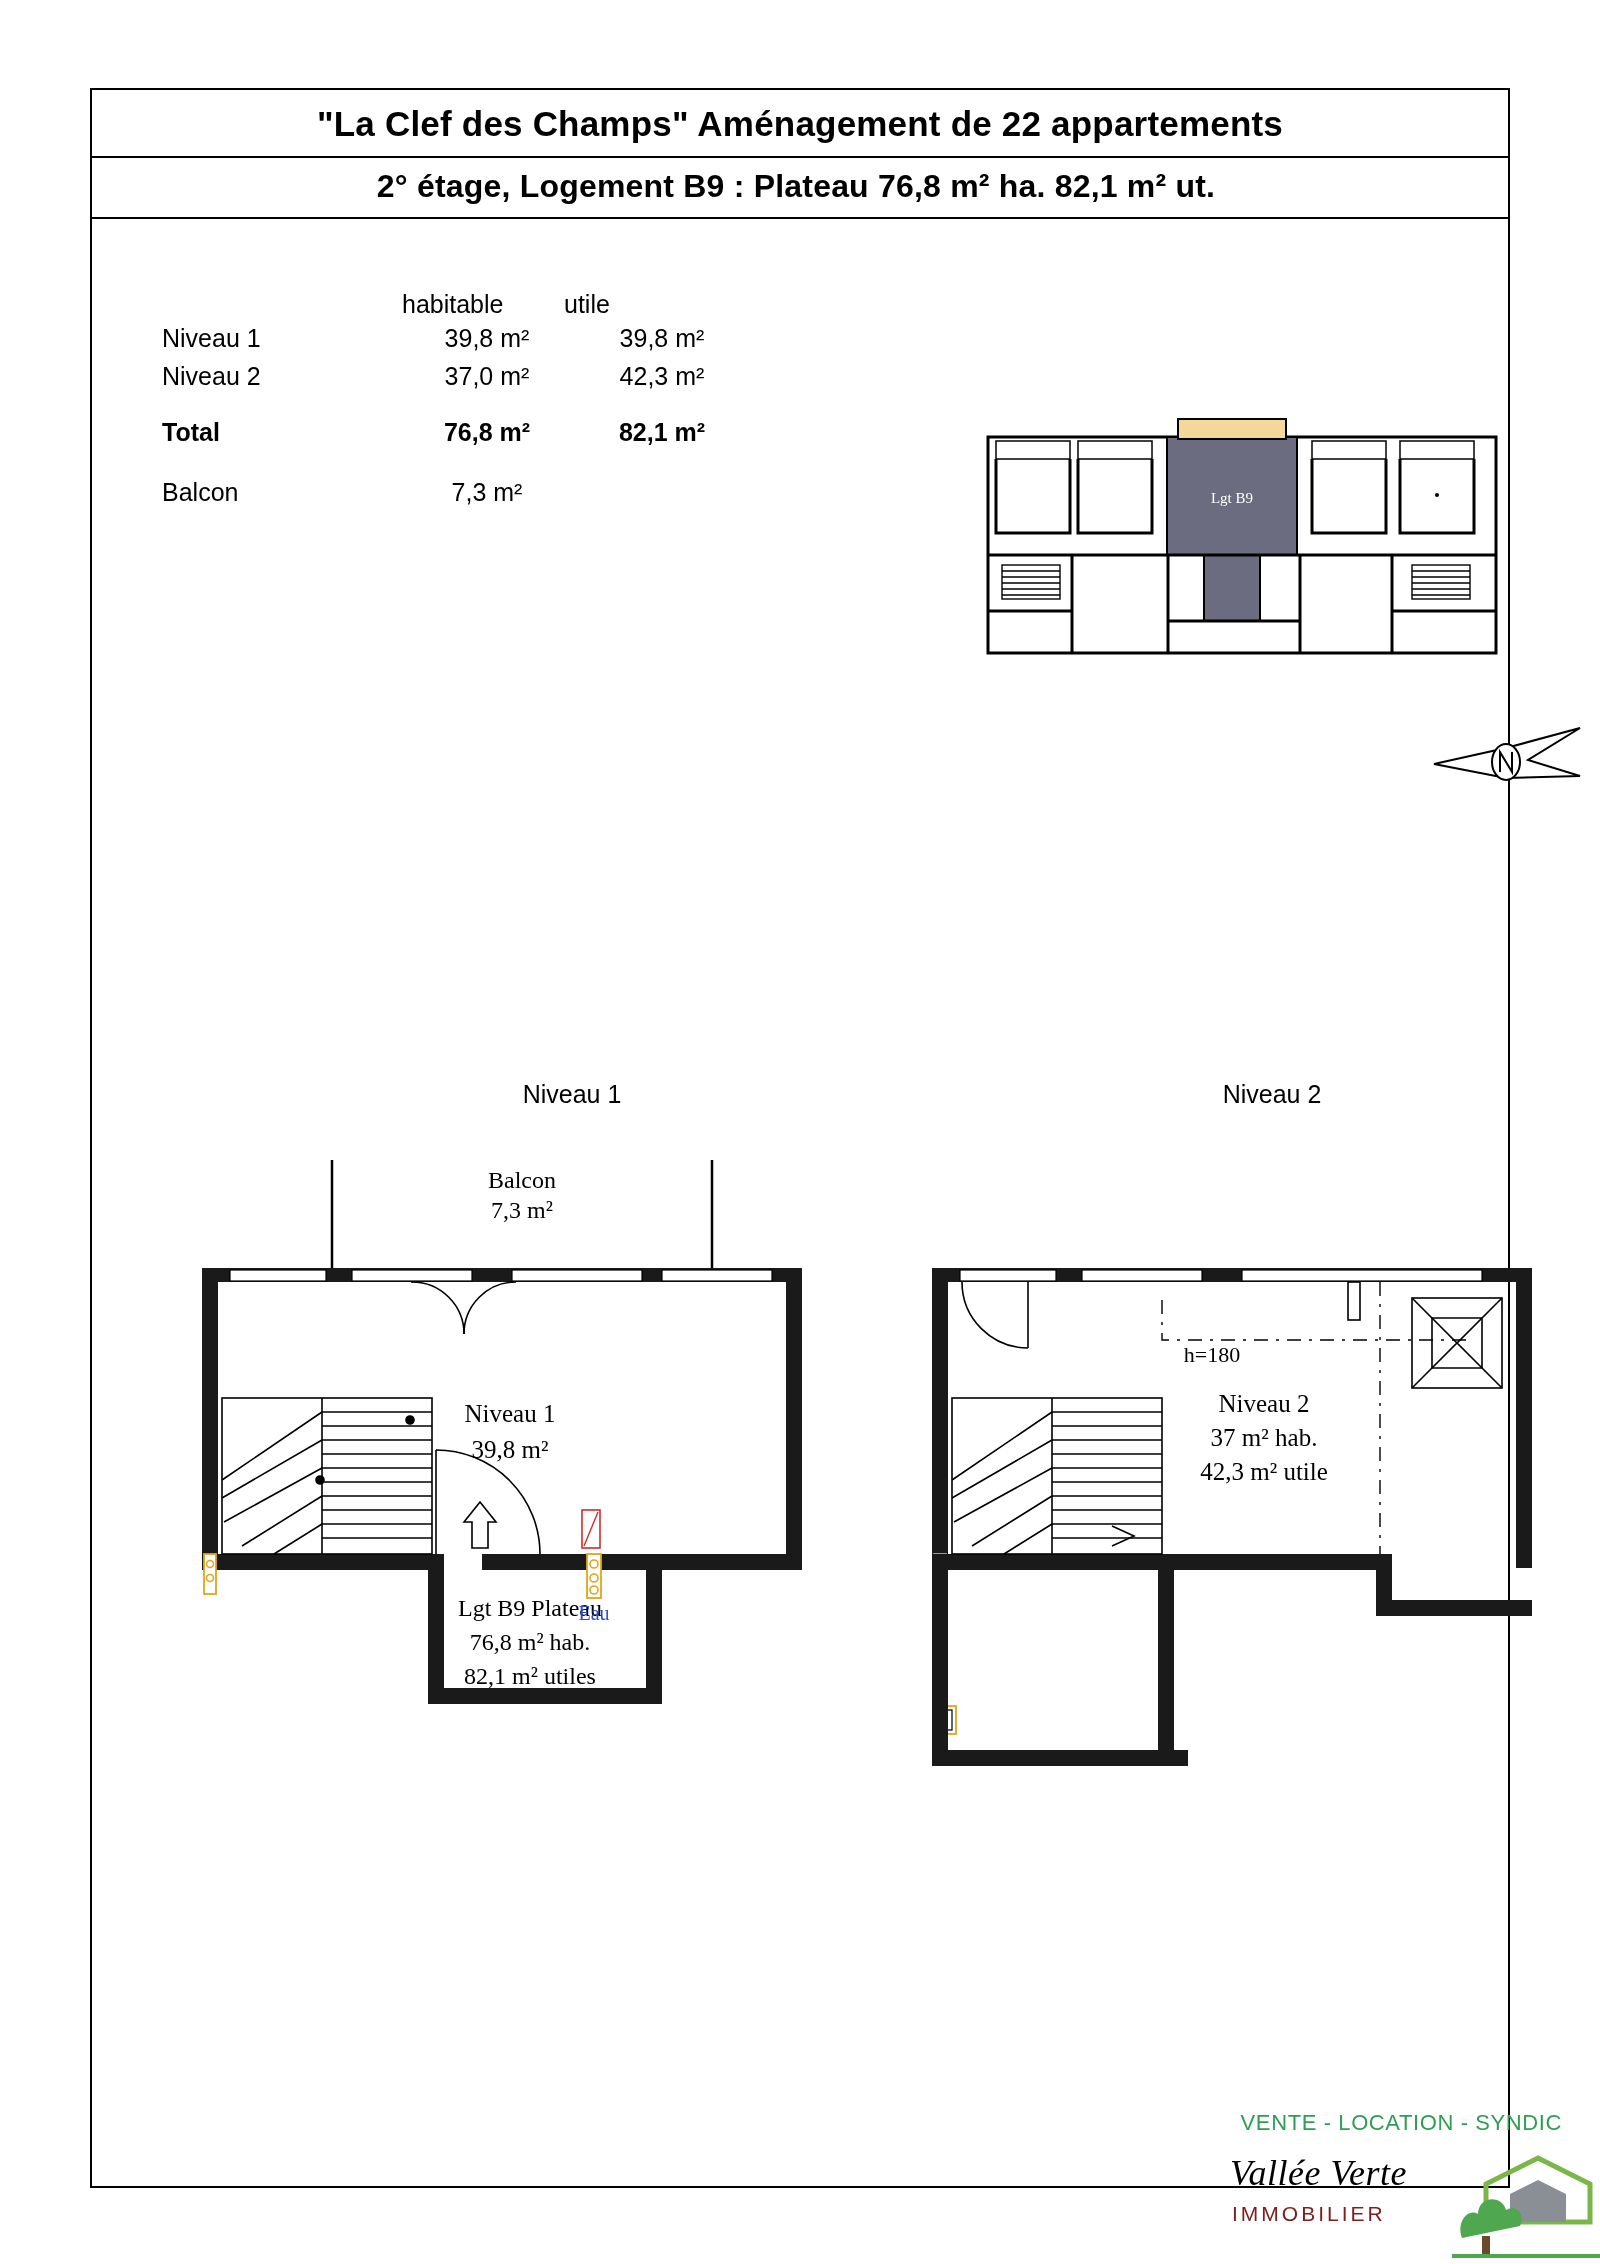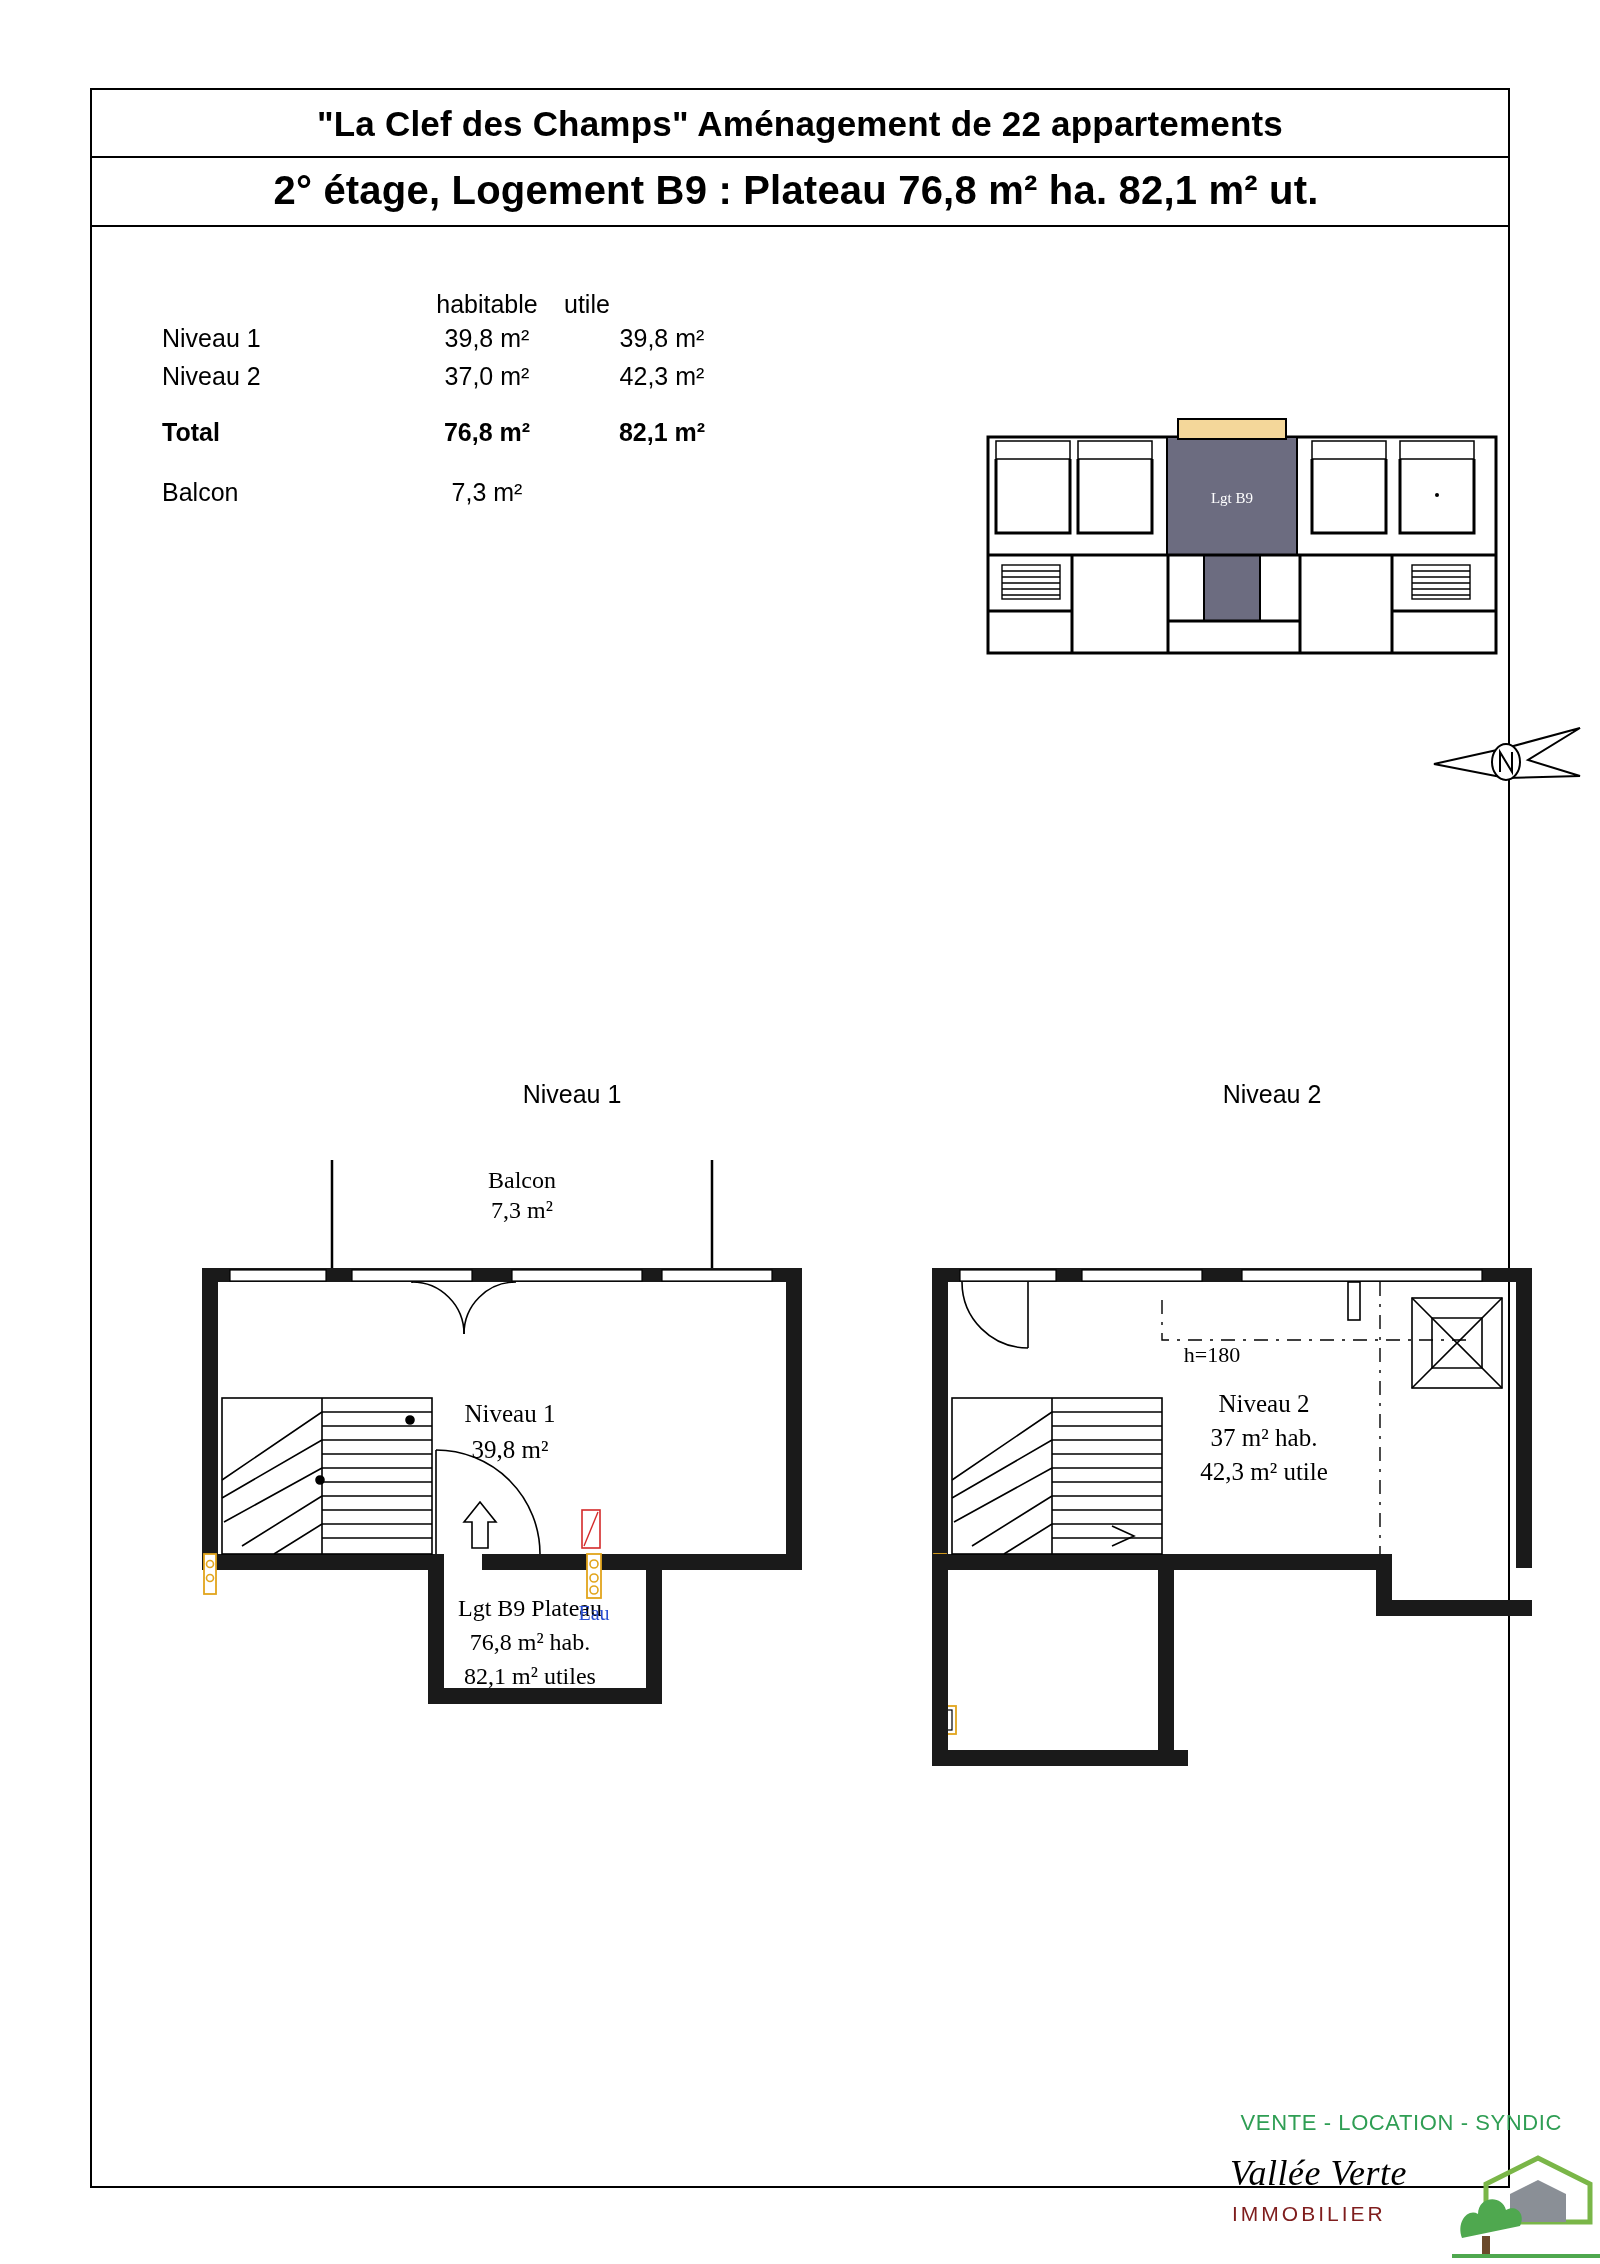--- a/index.html
+++ b/index.html
@@ -38,39 +38,39 @@
     text-align: center;
     font-weight: bold;
     color: #000;
   }
   .title-row.r1 {
     font-size: 35px;
     padding: 14px 0 12px 0;
     letter-spacing: 0.2px;
   }
   .title-row.r2 {
-    font-size: 40px;
+    font-size: 32px;
     padding: 10px 8px 12px 0;
     letter-spacing: 0.2px;
   }
   
   .areas {
     position: absolute;
     left: 40px;
     top: 200px;
     width: 620px;
     font-size: 25px;
     color: #000;
   }
   .areas-head {
     position: relative;
     height: 34px;
   }
   .areas-head .c-hab {
-    position: absolute; left: 270px; top: 0; width: 170px; text-align: center;
+    position: absolute; left: 270px; top: 0; width: 170px; text-align: left;
   }
   .areas-head .c-uti {
     position: absolute; left: 432px; top: 0; width: 160px; 
   }
   .arow {
     position: relative;
     height: 38px;
   }
   .arow .c-lab { position: absolute; left: 30px; top: 0; }
   .arow .c-hab { position: absolute; left: 270px; top: 0; width: 170px; text-align: center; }

